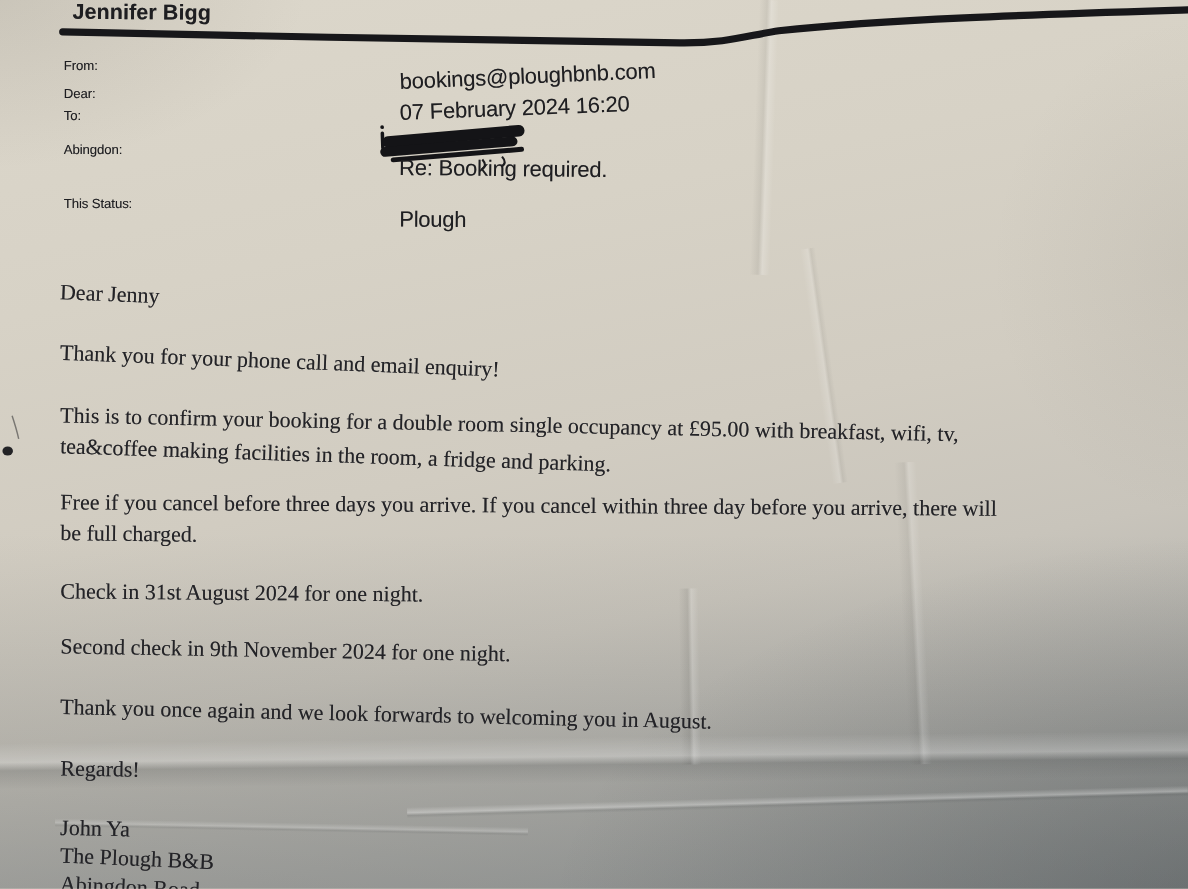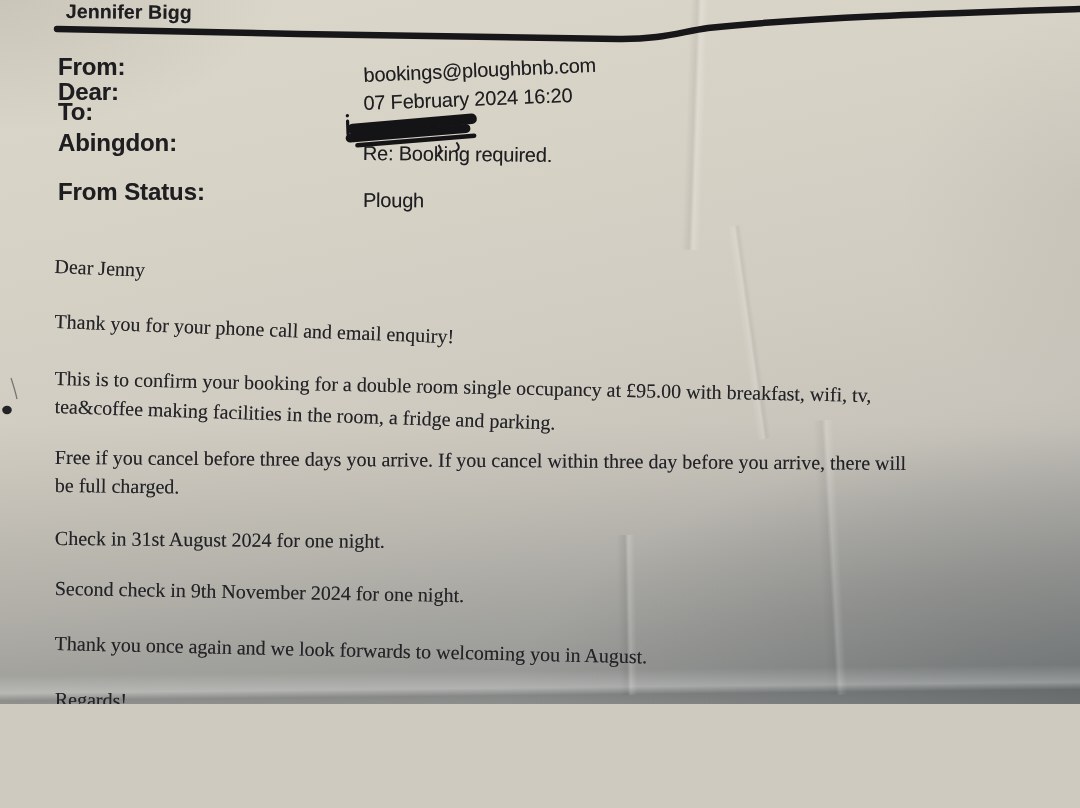--- a/index.html
+++ b/index.html
@@ -4,21 +4,21 @@
 <style>
   html, body {
     margin: 0; padding: 0;
     width: 1080px; height: 808px;
     overflow: hidden;
     background: #cfcabf;
     font-family: "Liberation Sans", sans-serif;
   }
   .photo {
     position: relative;
-    width: 1080px; height: 704px;
+    width: 1080px; height: 808px;
     overflow: hidden;
   }
   .paper {
     position: absolute; inset: 0;
     background:
       radial-gradient(130% 95% at 106% 104%, rgba(38,44,48,0.32), rgba(38,44,48,0) 46%),
       radial-gradient(40% 30% at -2% -2%, rgba(110,105,95,0.18), rgba(110,105,95,0) 70%),
       radial-gradient(25% 40% at 101% 30%, rgba(120,116,108,0.10), rgba(120,116,108,0) 70%),
       linear-gradient(to bottom, rgba(0,0,0,0) 60%, rgba(70,76,78,0.16) 84%, rgba(86,92,94,0.30) 100%),
       linear-gradient(168deg, #dcd7cb 0%, #d7d2c6 28%, #d1ccc1 50%, #c8c4bb 66%, #b4b3ae 82%, #9da09f 100%);
@@ -56,21 +56,21 @@
   .marks { position: absolute; inset: 0; pointer-events: none; }
 
   .t { position: absolute; white-space: nowrap; transform-origin: left top; }
   .sans  { font-family: "Liberation Sans", sans-serif; color: #1e1e21; }
   .serif {
     font-family: "Liberation Serif", serif;
     font-size: 20px; color: #232327; left: 55px;
     text-shadow: 0 0 0.6px rgba(35,35,40,0.45);
   }
   .hdr-label {
-    left: 58px; font-size: 24px; font-weight: 700;
+    left: 58px; font-size: 12px; font-weight: 400;
     letter-spacing: -0.1px; text-shadow: 0 0 0.5px rgba(25,25,30,0.4);
   }
   .hdr-value {
     left: 363px; font-size: 20px; letter-spacing: -0.2px;
     text-shadow: 0 0 0.5px rgba(25,25,30,0.4);
   }
   .printed-name {
     left: 66px; top: 0; font-size: 19.5px; font-weight: 700;
     transform: rotate(0.5deg); letter-spacing: 0.1px;
     text-shadow: 0 0 0.5px rgba(20,20,25,0.45);
@@ -107,21 +107,21 @@
     <g>
       <ellipse cx="7" cy="410" rx="4.8" ry="4.2" fill="#232326"></ellipse>
       <path d="M 11 378 q 4 12 6 21" stroke="rgba(45,45,48,0.55)" stroke-width="1.3" fill="none"></path>
     </g>
   </svg>
 
   <div class="t sans hdr-label" style="top:53px">From:</div>
   <div class="t sans hdr-label" style="top:78px">Dear:</div>
   <div class="t sans hdr-label" style="top:98px">To:</div>
   <div class="t sans hdr-label" style="top:129px">Abingdon:</div>
-  <div class="t sans hdr-label" style="top:178px">From Status:</div>
+  <div class="t sans hdr-label" style="top:178px">This Status:</div>
 
   <div class="t sans hdr-value" style="top:64px;  transform:rotate(-2.5deg)">bookings@ploughbnb.com</div>
   <div class="t sans hdr-value" style="top:92px;  transform:rotate(-2.2deg)">07 February 2024 16:20</div>
   <div class="t sans hdr-value" style="top:142px; transform:rotate(0.6deg)">Re: Booking required.</div>
   <div class="t sans hdr-value" style="top:189px; transform:rotate(0.3deg)">Plough</div>
 
   <div class="t serif" style="top:255px; transform:rotate(2.3deg)">Dear Jenny</div>
   <div class="t serif" style="top:310px; transform:rotate(2.2deg)">Thank you for your phone call and email enquiry!</div>
   <div class="t serif" style="top:367px; transform:rotate(1.2deg)">This is to confirm your booking for a double room single occupancy at £95.00 with breakfast, wifi, tv,</div>
   <div class="t serif" style="top:395px; transform:rotate(1.9deg)">tea&amp;coffee making facilities in the room, a fridge and parking.</div>

